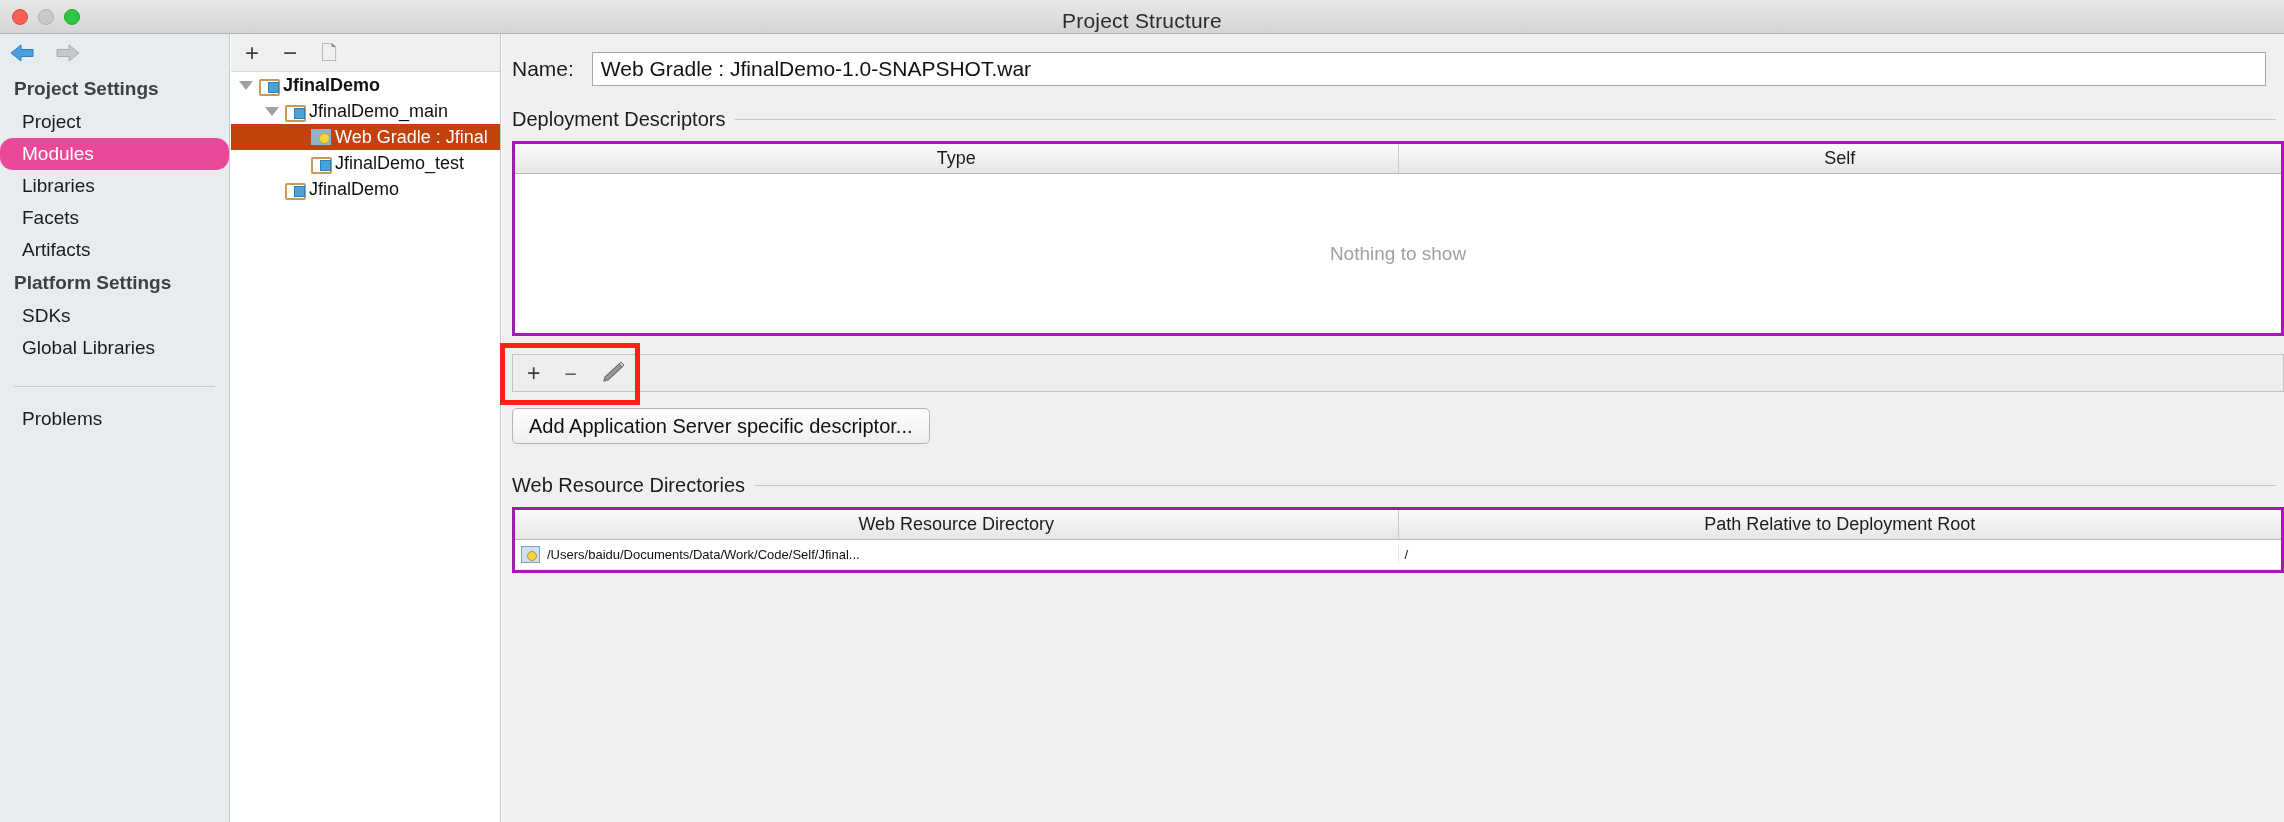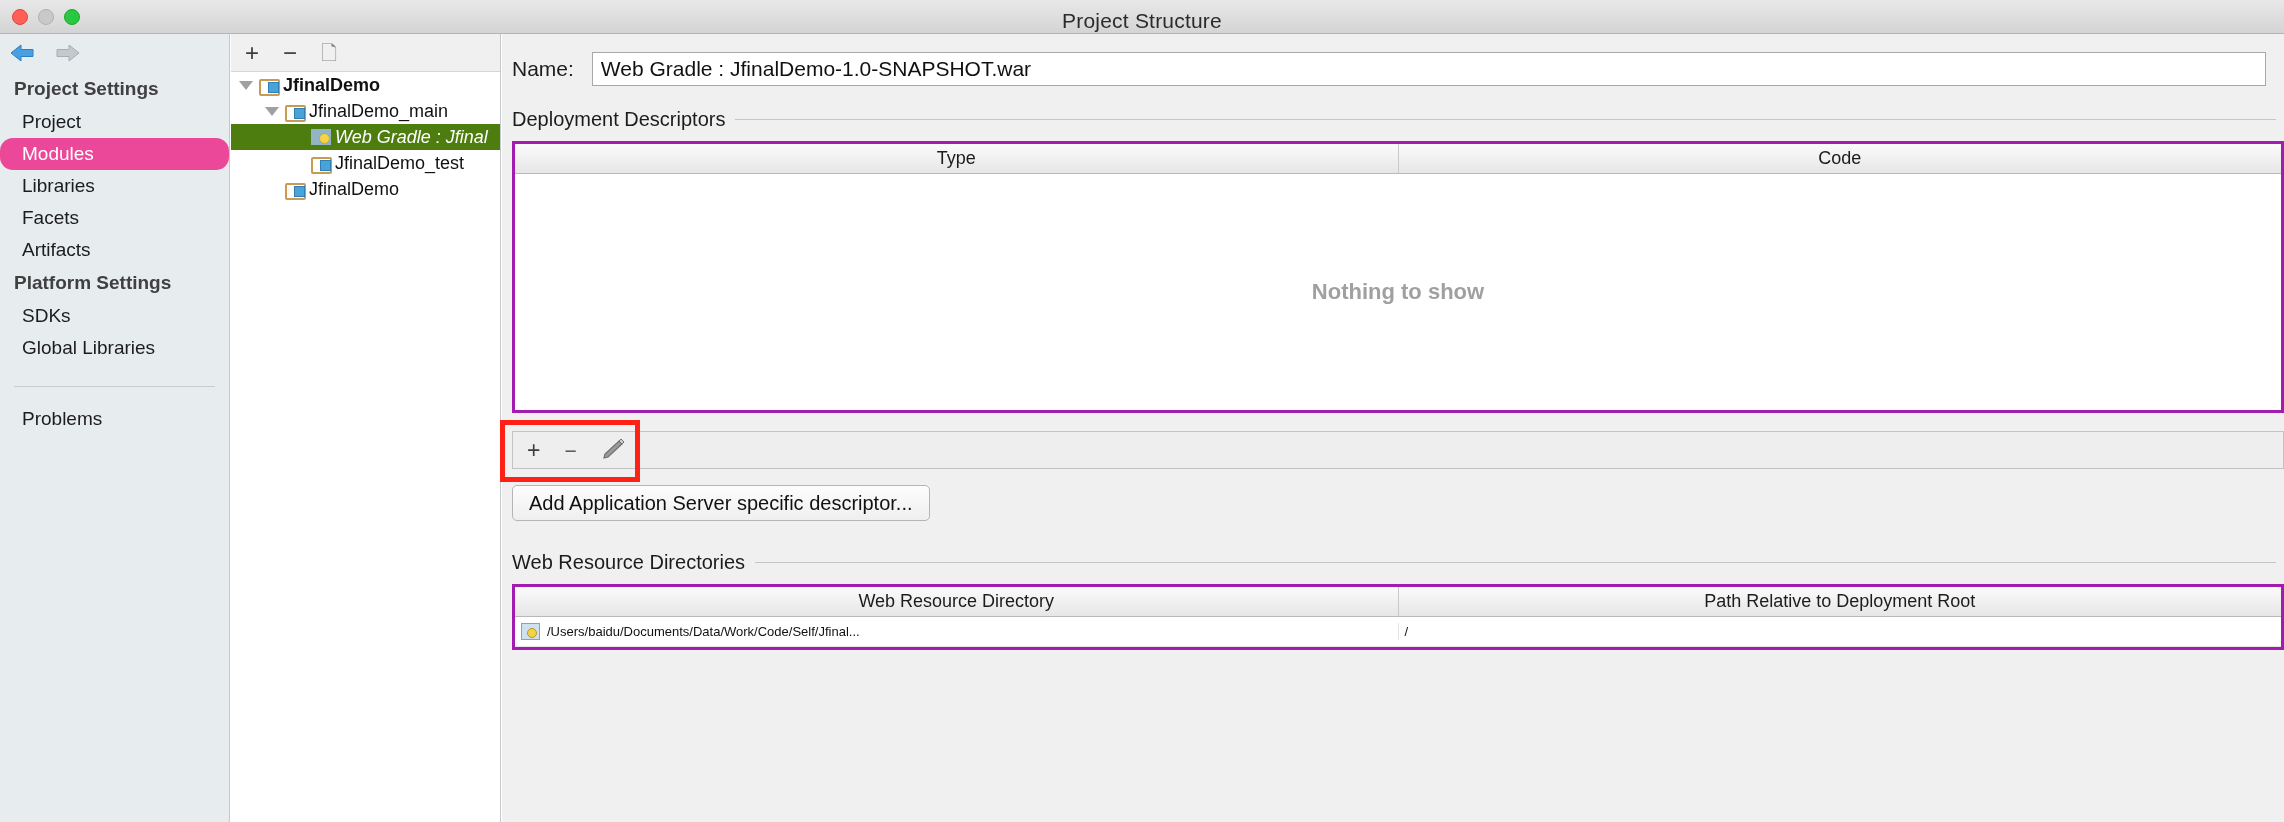--- a/index.html
+++ b/index.html
@@ -53,21 +53,21 @@
   .tree-toolbar {
     height: 38px; background: #f0f0f0; border-bottom: 1px solid #d6d6d6;
     display: flex; align-items: center; gap: 24px; padding-left: 14px;
   }
   .tb-icon { font-size: 24px; color: #3c3c3c; line-height: 1; cursor: default; }
   .tb-icon.copy { font-size: 20px; color: #8a8a8a; }
   .tree-row {
     height: 26px; display: flex; align-items: center; font-size: 18px;
     color: #111; white-space: nowrap; cursor: default;
   }
-  .tree-row.selected { background: #4d7c0f; color: #ffffff; font-style: italic; }
+  .tree-row.selected { background: #c2410c; color: #ffffff; }
   .tree-row.bold { font-weight: bold; }
   .twisty {
     width: 0; height: 0; border-left: 7px solid transparent;
     border-right: 7px solid transparent; border-top: 9px solid #a0a0a0;
     margin-right: 6px; flex: none;
   }
   .twisty.hidden { visibility: hidden; }
   .fldr { width: 20px; height: 16px; margin-right: 4px; position: relative; flex: none; }
   .fldr:before {
     content: ""; position: absolute; left: 0; top: 2px; width: 17px; height: 13px;
@@ -105,22 +105,22 @@
 
   .table { margin-top: 10px; border: 3px solid #a21caf; background: #fff; }
   .thead { display: flex; height: 30px; background: linear-gradient(to bottom,#fbfbfb,#e6e6e6);
            border-bottom: 1px solid #b9b9b9; }
   .th {
     flex: 1; display: flex; align-items: center; justify-content: center;
     font-size: 18px; color: #1c1c1c; border-right: 1px solid #c9c9c9;
   }
   .th:last-child { border-right: none; }
   .tbody-empty {
-    height: 236px; display: flex; align-items: center; justify-content: center;
-    font-size: 22px; color: #a0a0a0; font-weight: bold;
+    height: 159px; display: flex; align-items: center; justify-content: center;
+    font-size: 19px; color: #a0a0a0;
   }
   .row { display: flex; height: 30px; align-items: center; border-bottom: 1px solid #e4e4e4; }
   .td { flex: 1; display: flex; align-items: center; font-size: 13px; color: #111;
         padding-left: 6px; border-right: 1px solid #e4e4e4; overflow: hidden; white-space: nowrap; }
   .td:last-child { border-right: none; }
   .dirico { width: 19px; height: 17px; background: #cfe0ee; border: 1px solid #7da6c6;
             margin-right: 7px; flex: none; position: relative; }
   .dirico:after { content: ""; position: absolute; left: 5px; top: 4px; width: 8px; height: 8px;
                   border-radius: 50%; background: #f2d44c; border: 1px solid #b9981c; }
 
@@ -229,21 +229,21 @@
 
     <div class="group">
       <div class="group-title-row">
         <span class="group-title">Deployment Descriptors</span>
         <span class="group-line"></span>
       </div>
 
       <div class="table">
         <div class="thead">
           <div class="th">Type</div>
-          <div class="th">Code</div>
+          <div class="th">Self</div>
         </div>
         <div class="tbody-empty">Nothing to show</div>
       </div>
 
       <div class="mini-toolbar-wrap">
         <div class="redbox"></div>
         <div class="mini-toolbar">
           <span class="mt-ico">+</span>
           <span class="mt-ico minus">−</span>
           <svg width="26" height="22" viewBox="0 0 26 22">

